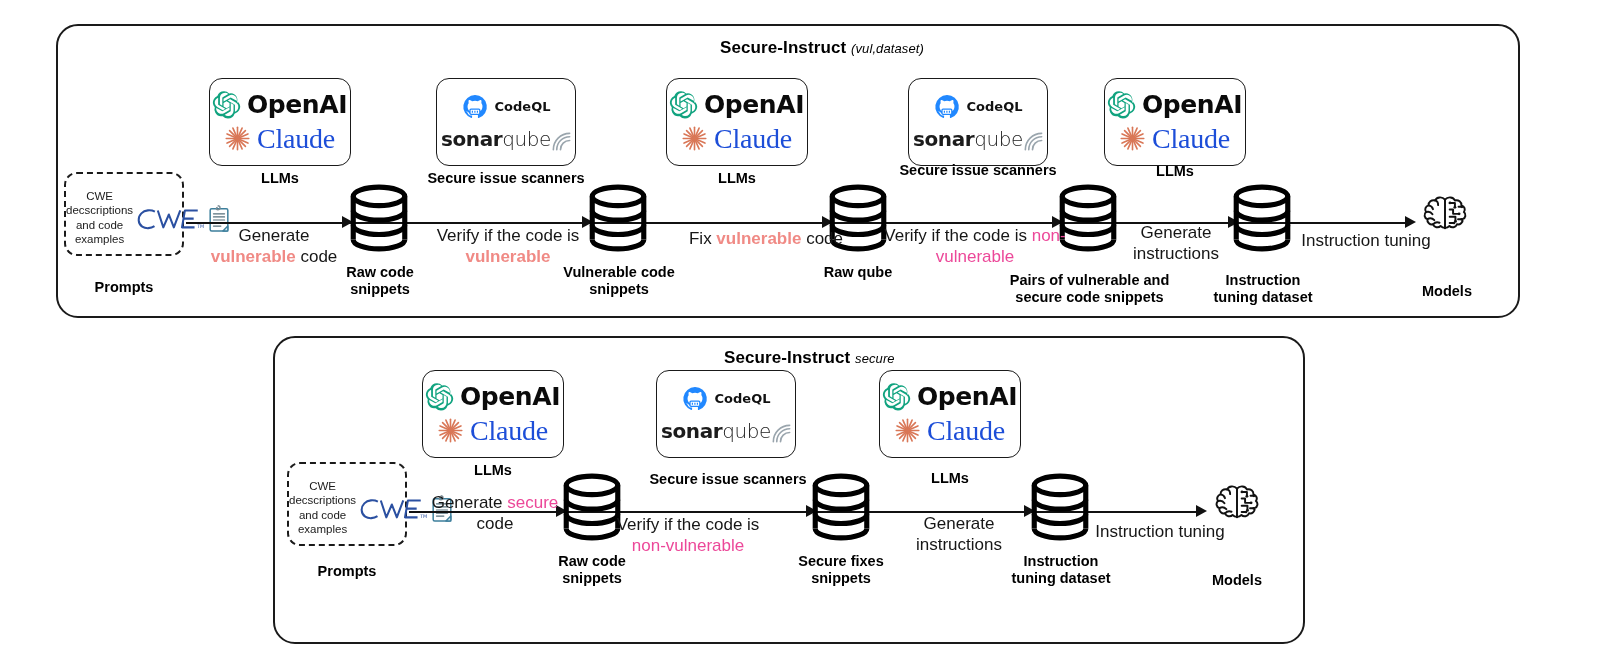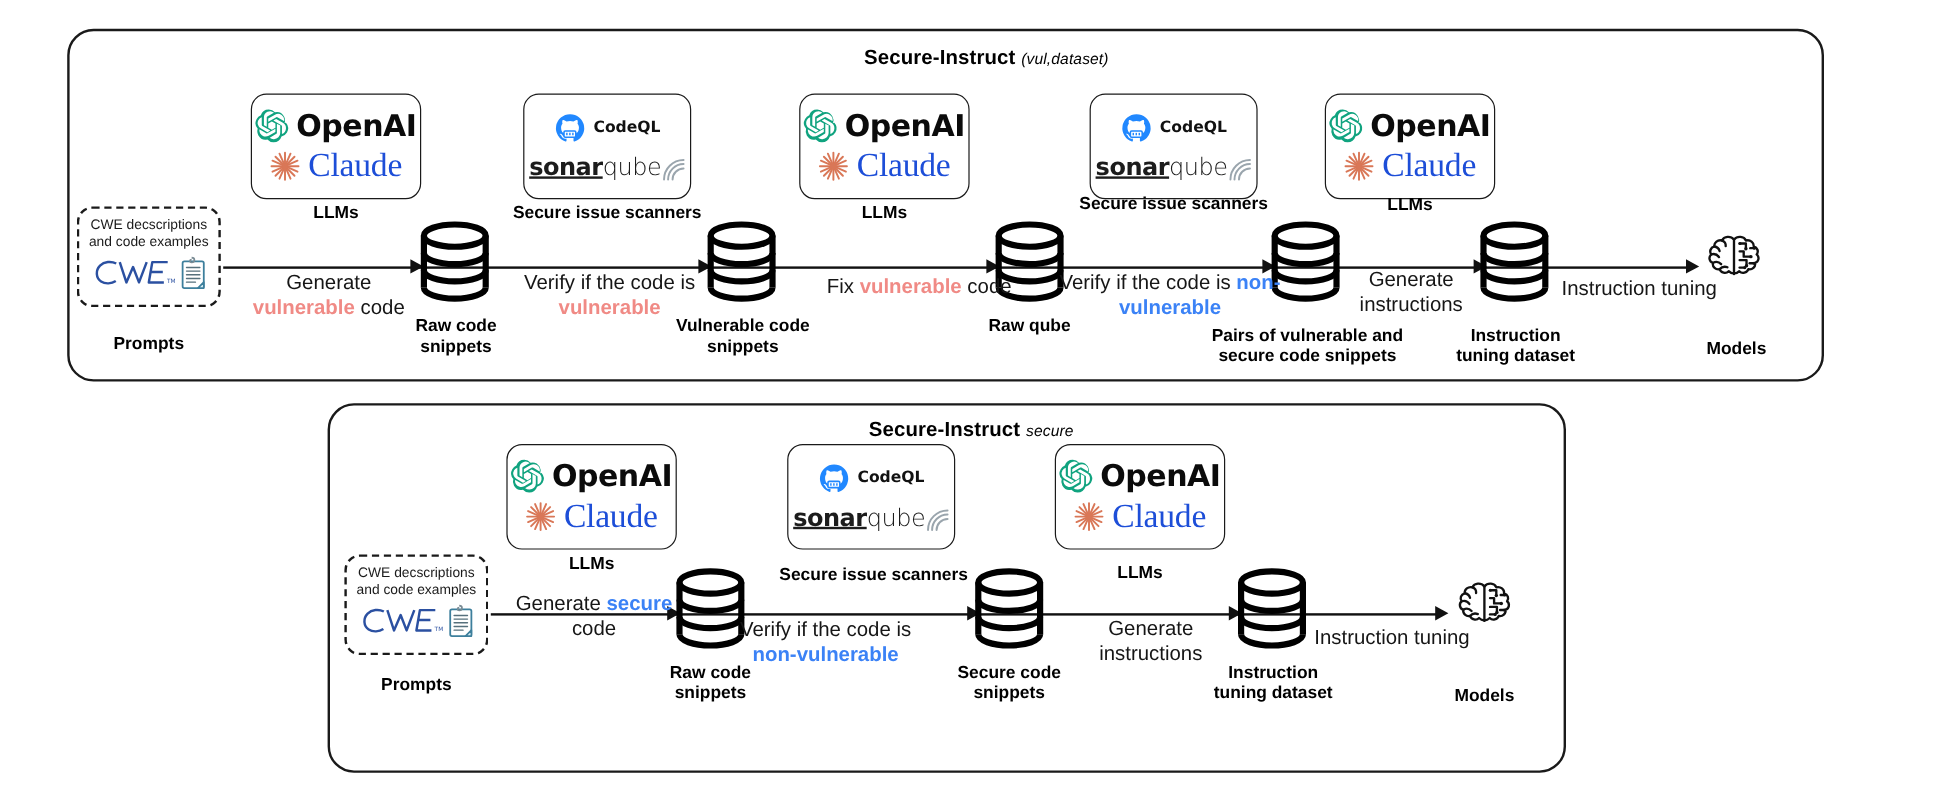--- a/index.html
+++ b/index.html
@@ -14,38 +14,38 @@
 
   
   .logobox{position:absolute;border:1.8px solid #1a1a1a;border-radius:13px;background:#fff;
            display:flex;flex-direction:column;align-items:center;justify-content:center;box-sizing:border-box;}
   .logo-row{display:flex;align-items:center;justify-content:flex-end;gap:7px;}
 
   .openai-word{font-family:"DejaVu Sans",sans-serif;font-weight:bold;font-size:25px;letter-spacing:-.4px;color:#0b0b0b;}
   .claude-word{font-family:"Liberation Serif",serif;font-size:28px;color:#1d4ed8;letter-spacing:-.2px;}
   .codeql-word{font-family:"DejaVu Sans",sans-serif;font-weight:bold;font-size:13px;color:#111;}
   .sonar-word{font-family:"DejaVu Sans",sans-serif;font-size:20px;color:#1c1c1c;letter-spacing:-.4px;}
-  .sonar-word b{font-weight:bold;text-decoration:underline;}
+  .sonar-word b{font-weight:bold;}
   .sonar-word i{font-style:normal;font-weight:300;}
 
   
   .cap{position:absolute;font-weight:bold;font-size:14.5px;text-align:center;line-height:1.18;white-space:pre-line;}
 
   
   .aline{position:absolute;height:0;border-top:2.4px solid #111;}
   .ahead{position:absolute;width:0;height:0;border-top:6px solid transparent;border-bottom:6px solid transparent;border-left:11px solid #111;}
 
   
   .alabel{position:absolute;font-size:17px;text-align:center;line-height:1.25;color:#161616;}
   .vul{color:#f08a85;font-weight:bold;}
-  .sec{color:#3b82f6;font-weight:bold;}
+  .sec{color:#ec4899;font-weight:normal;}
 
   
   .dashbox{position:absolute;border:2px dashed #1a1a1a;border-radius:13px;background:#fff;box-sizing:border-box;
-           display:flex;flex-direction:column;align-items:center;justify-content:flex-start;padding-top:7px;}
+           display:flex;align-items:center;justify-content:flex-start;padding-top:7px;}
   .dashtext{font-size:11.5px;line-height:1.25;text-align:center;color:#1a1a1a;white-space:pre-line;}
   .cwe-row{display:flex;align-items:center;justify-content:center;gap:3px;margin-top:2px;}
 
   .cyl{position:absolute;}
   .brain{position:absolute;}
   svg{display:block;overflow:visible;}
 </style>
 </head>
 <body>
 
@@ -395,21 +395,21 @@
 
 <svg class="cyl" style="left:562px;top:473px;" width="60" height="68" viewBox="0 0 58 66">
     <use href="#sym-cyl"></use>
   </svg>
 <div class="cap" style="left:528px;top:553px;width:128px;">Raw code
 snippets</div>
 
 <svg class="cyl" style="left:811px;top:473px;" width="60" height="68" viewBox="0 0 58 66">
     <use href="#sym-cyl"></use>
   </svg>
-<div class="cap" style="left:777px;top:553px;width:128px;">Secure code
+<div class="cap" style="left:777px;top:553px;width:128px;">Secure fixes
 snippets</div>
 
 <svg class="cyl" style="left:1030px;top:473px;" width="60" height="68" viewBox="0 0 58 66">
     <use href="#sym-cyl"></use>
   </svg>
 <div class="cap" style="left:990px;top:553px;width:142px;">Instruction
 tuning dataset</div>
 
 <svg class="brain" style="left:1207px;top:479px;" width="60" height="48" viewBox="0 0 46 33">
     <use href="#sym-brain"></use>

